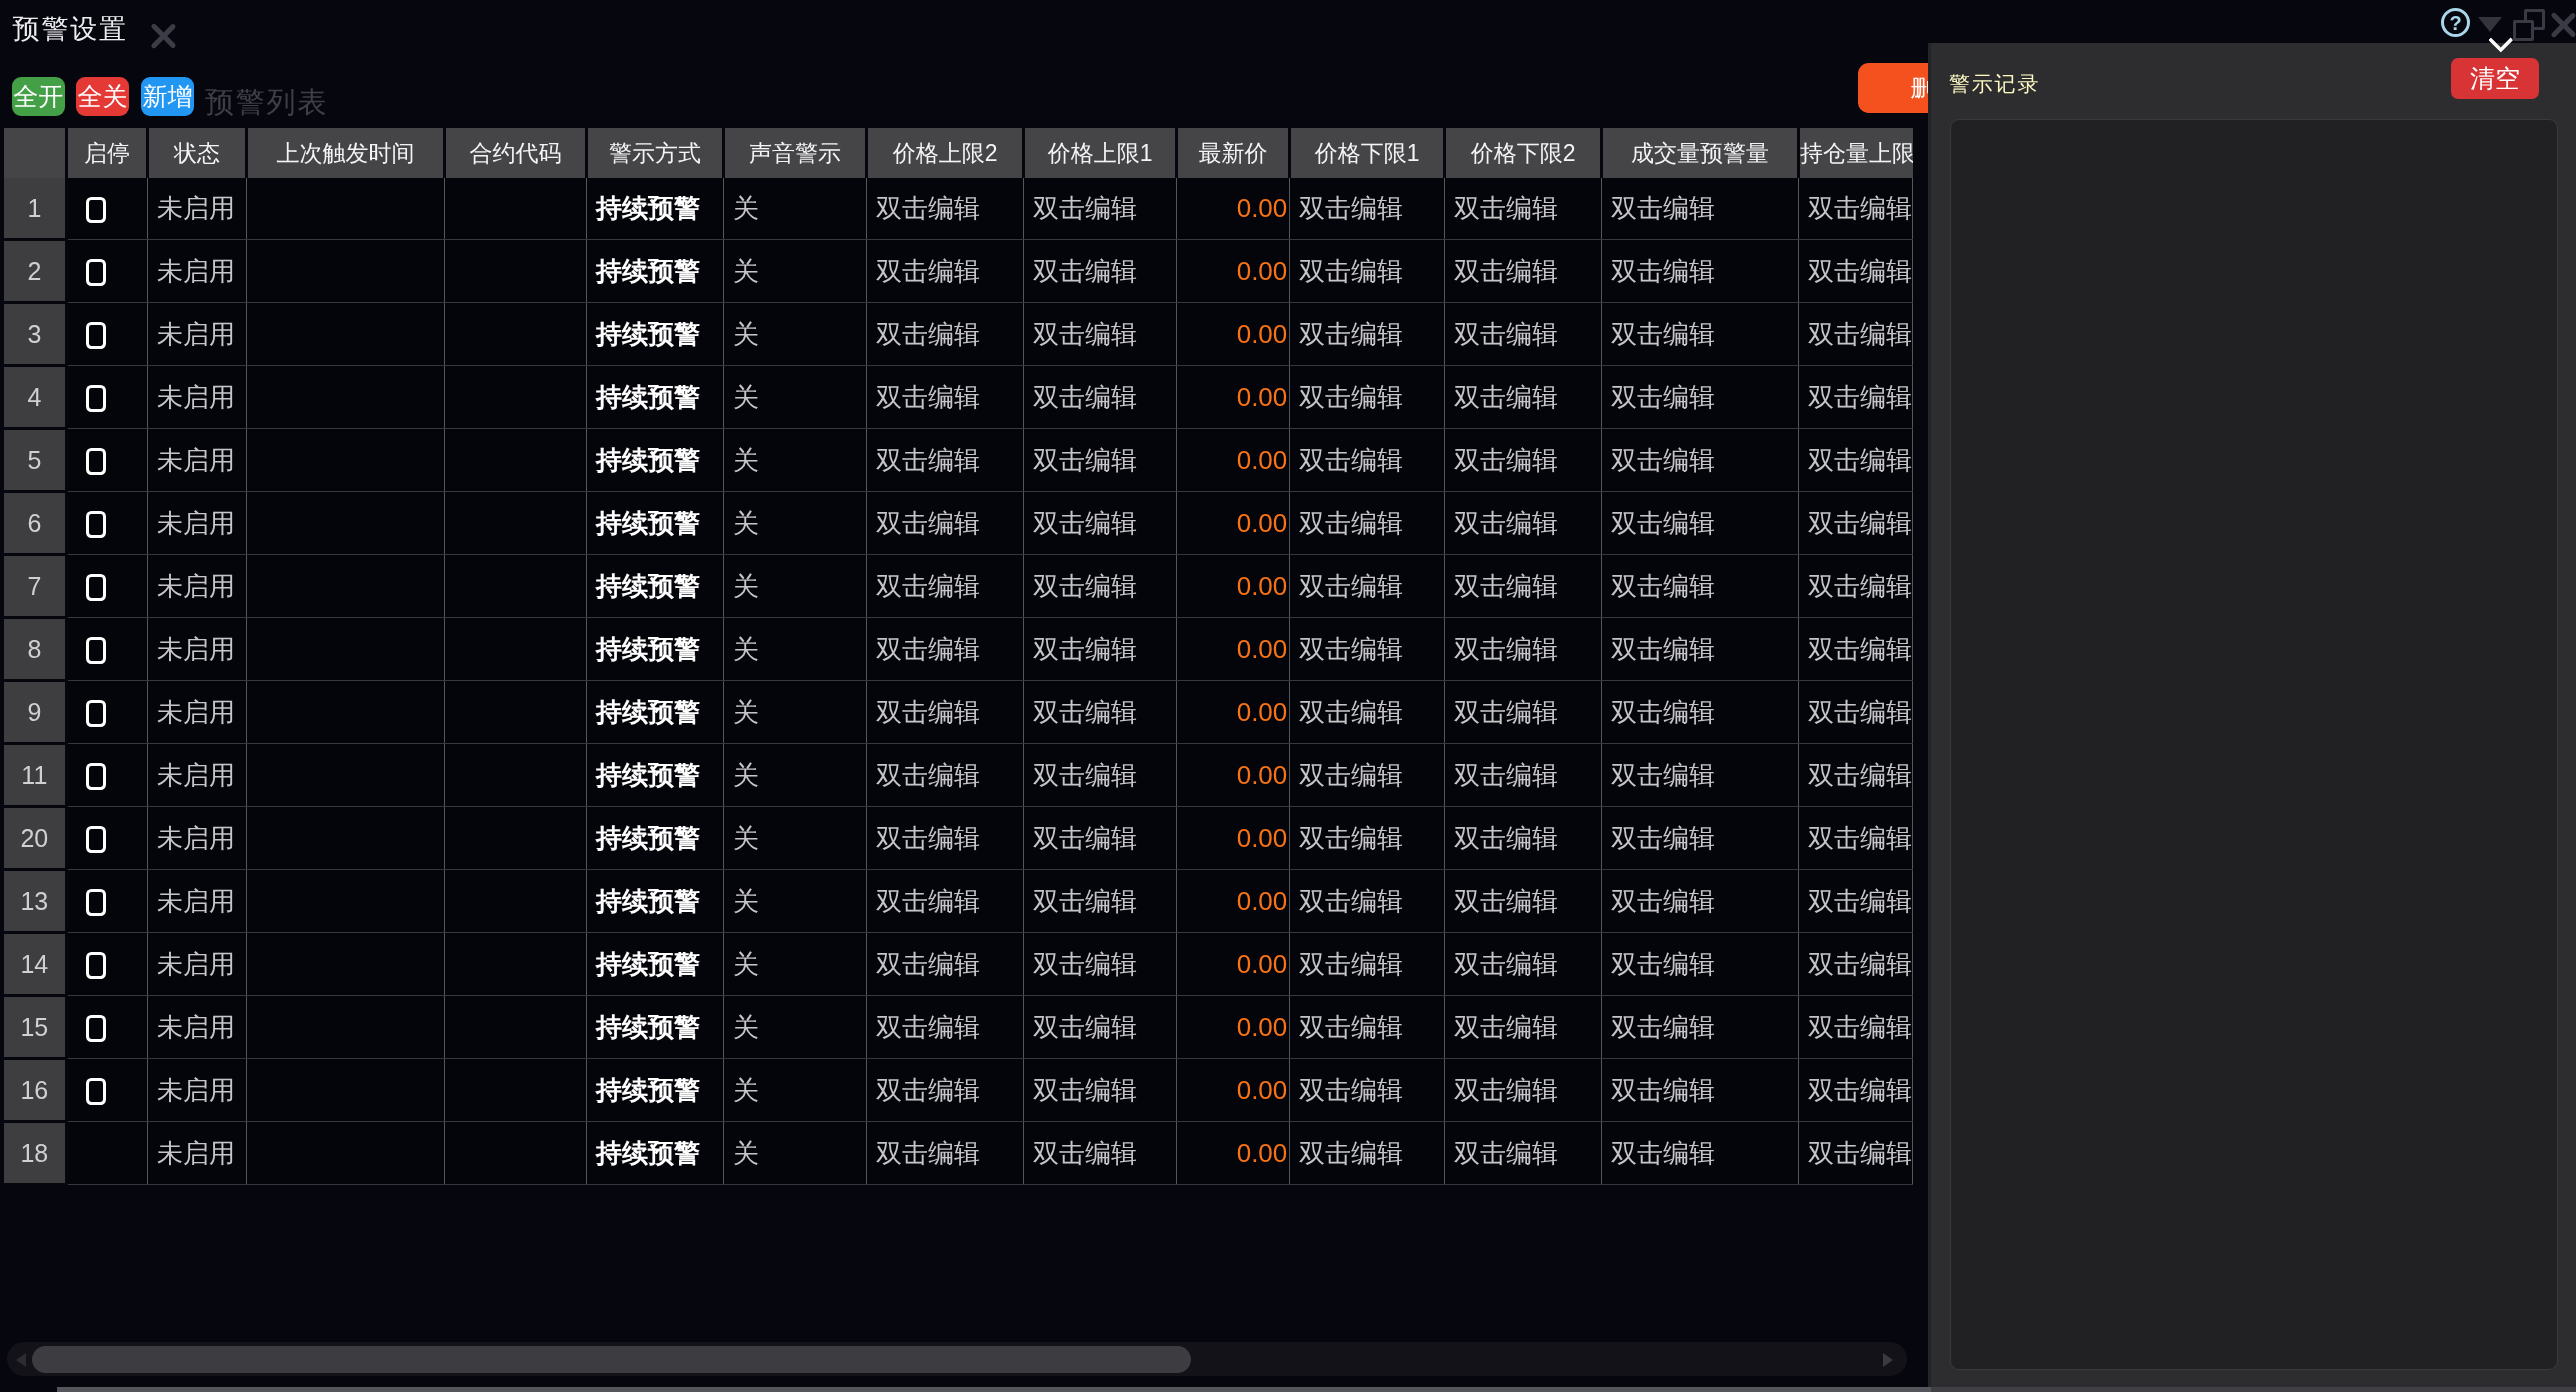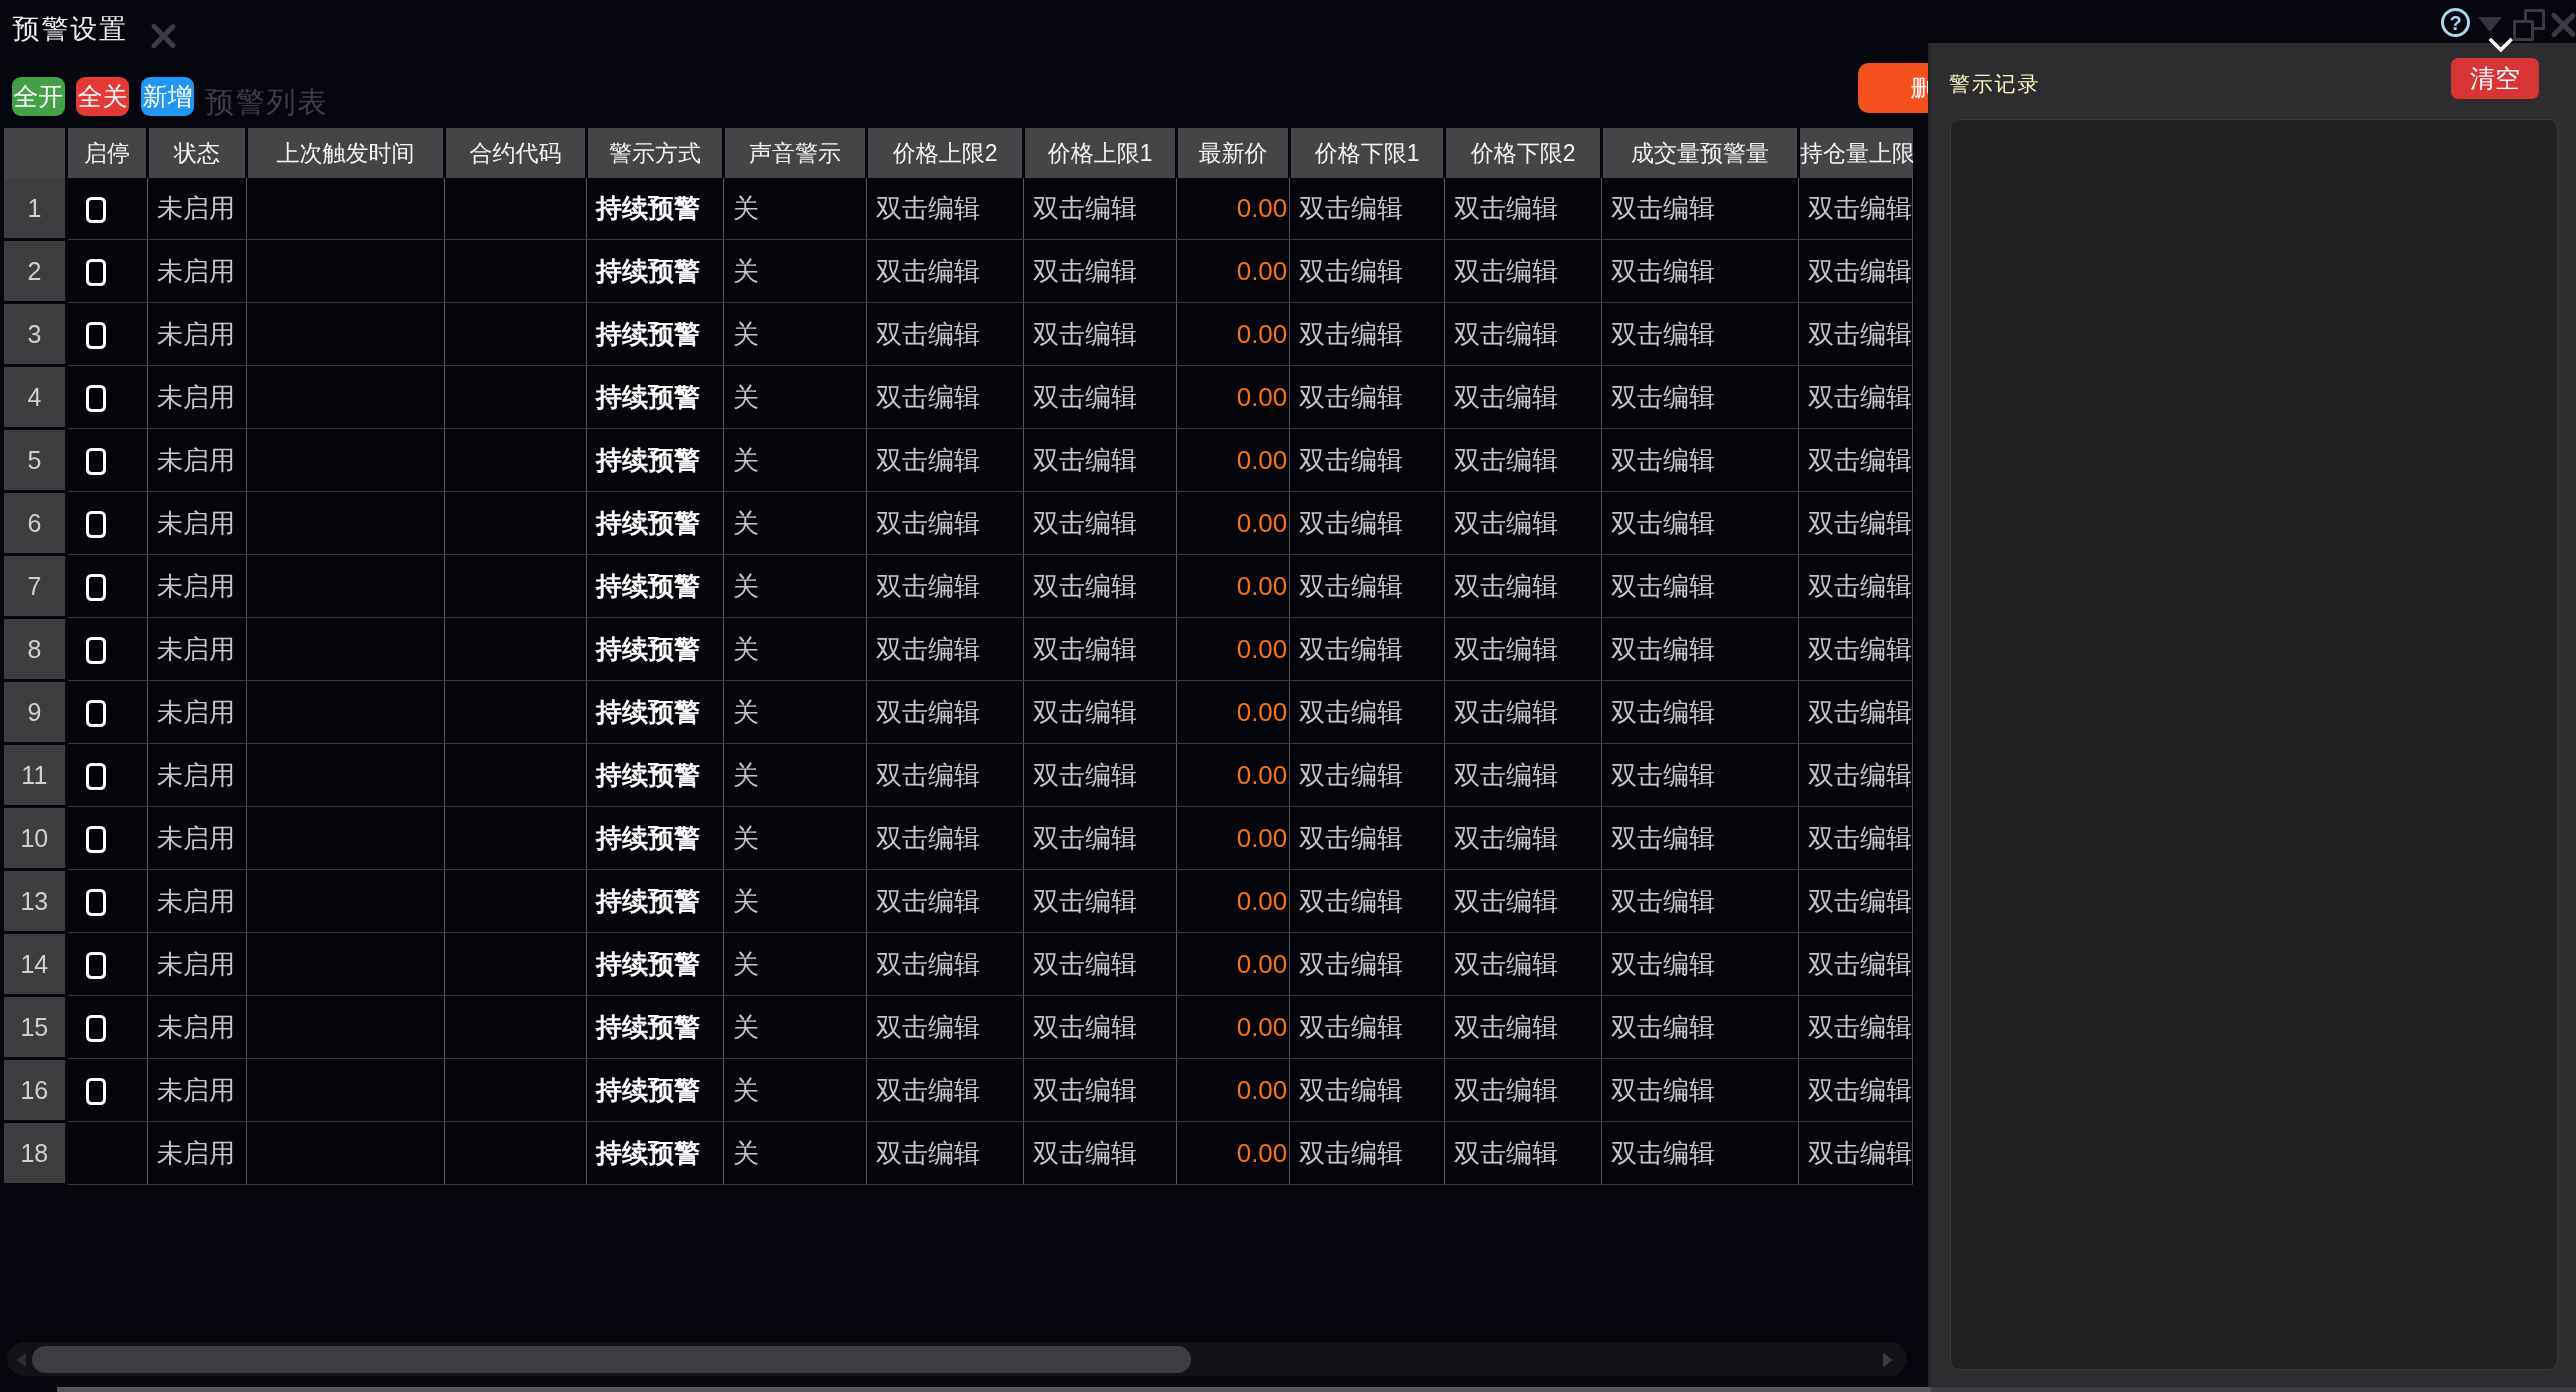--- a/index.html
+++ b/index.html
@@ -310,21 +310,21 @@
     <td>双击编辑</td>
     <td>双击编辑</td>
     <td class="price">0.00</td>
     <td>双击编辑</td>
     <td>双击编辑</td>
     <td>双击编辑</td>
     <td>双击编辑</td>
   </tr>
 
   <tr>
-    <td class="rownum">10</td>
+    <td class="rownum">20</td>
     <td><span class="checkbox"></span></td>
     <td>未启用</td>
     <td></td>
     <td></td>
     <td class="mode">持续预警</td>
     <td>关</td>
     <td>双击编辑</td>
     <td>双击编辑</td>
     <td class="price">0.00</td>
     <td>双击编辑</td>

